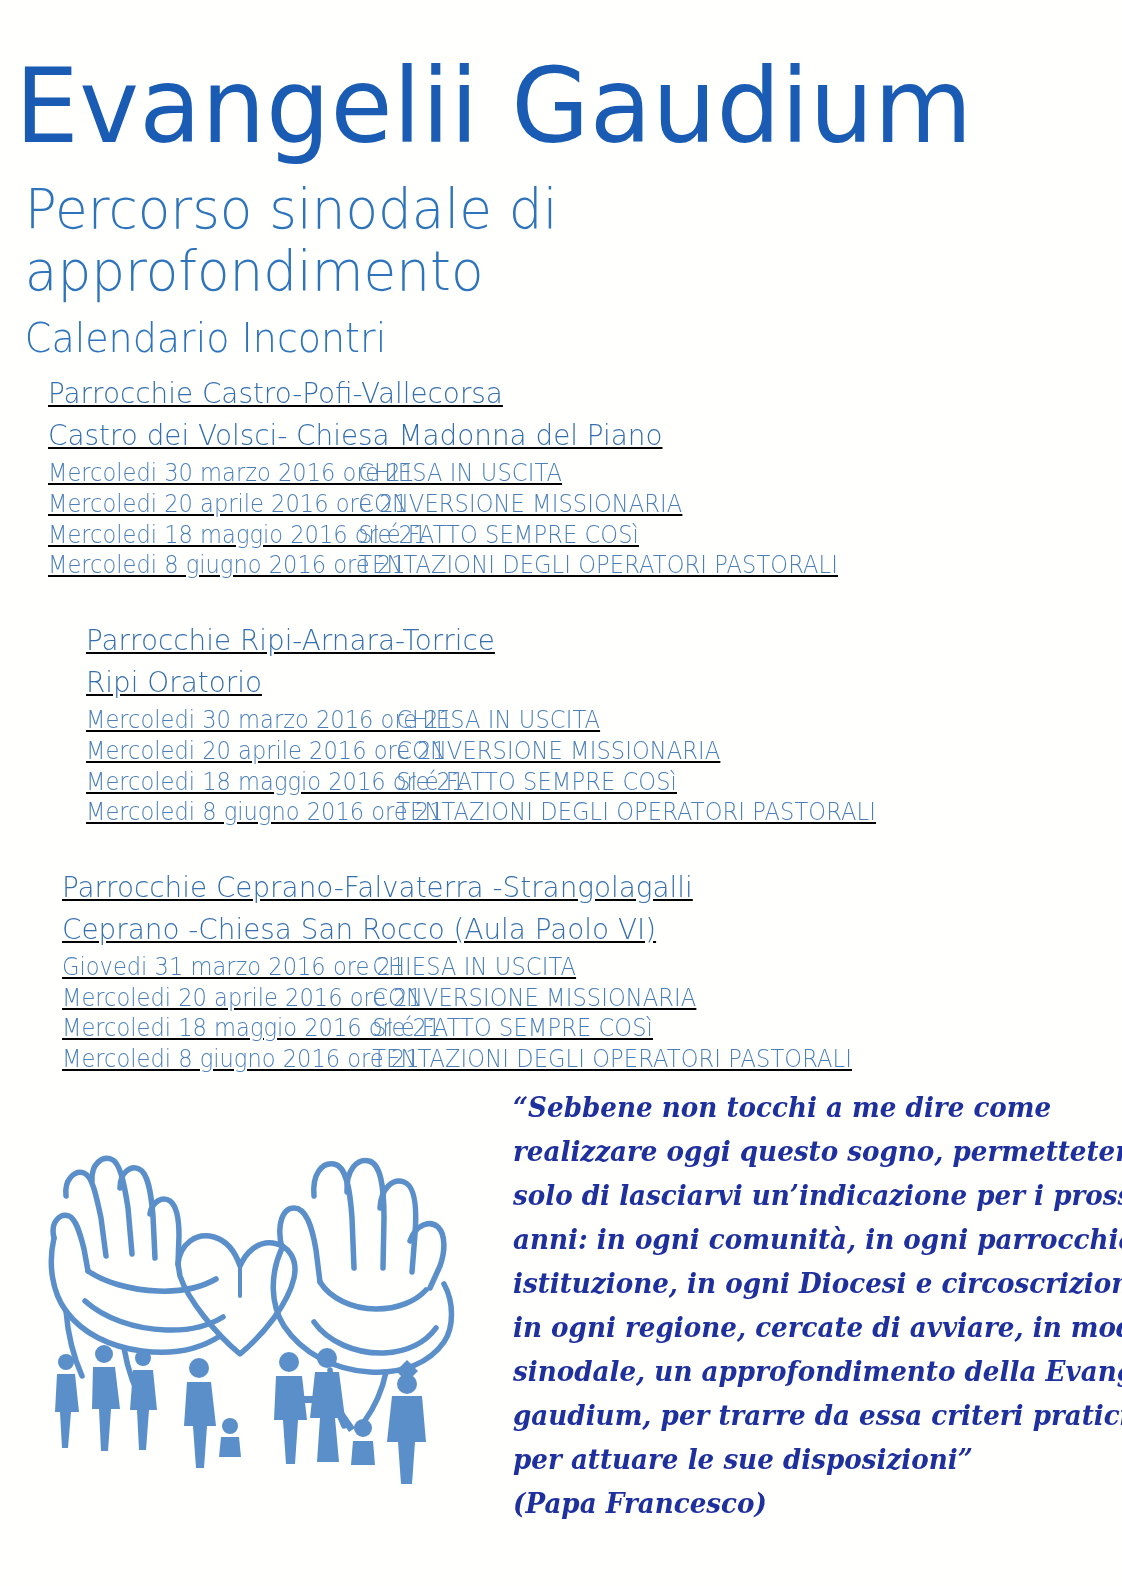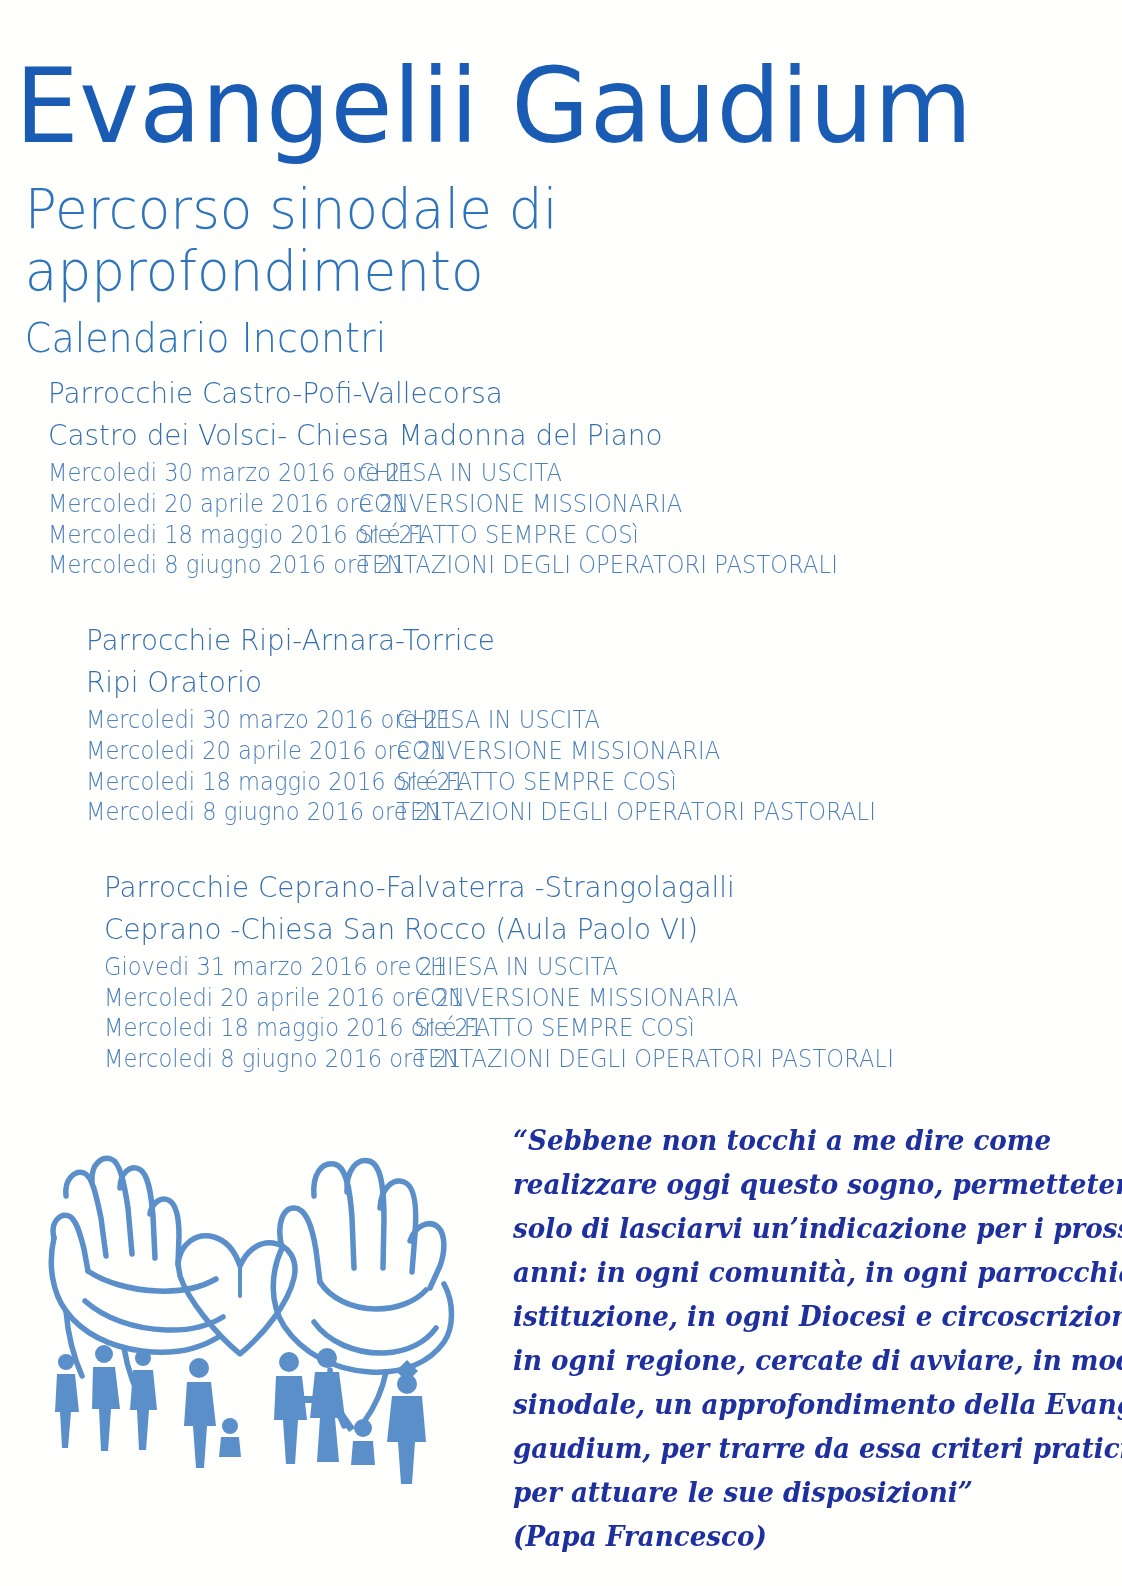--- a/index.html
+++ b/index.html
@@ -67,24 +67,25 @@
   
   .schedule {
     position: absolute;
     left: 0;
     top: 372px;
     width: 1122px;
   }
 
   .block {
     margin-bottom: 38px;
+    text-decoration: underline;
   }
   .block-0 { padding-left: 48px; }
   .block-1 { padding-left: 86px; }
-  .block-2 { padding-left: 104px; }
+  .block-2 { padding-left: 62px; }
 
   .block-parish {
     font-family: "DejaVu Sans", sans-serif;
     font-size: 29px;
     line-height: 1.45;
     font-weight: 300;
     color: #356fad;
     white-space: pre;
     transform: scaleX(0.96);
     transform-origin: left center;
@@ -134,21 +135,21 @@
     top: 1096px;
     width: 465px;
     height: 395px;
   }
   .illustration svg { display: block; width: 100%; height: 100%; }
 
   
   .quote {
     position: absolute;
     left: 513px;
-    top: 1119px;
+    top: 1086px;
     width: 578px;
   }
   .quote-line {
     font-family: "DejaVu Serif", serif;
     font-style: italic;
     font-weight: 700;
     font-size: 27px;
     line-height: 44px;
     color: #1e2f9e;
     white-space: pre;

